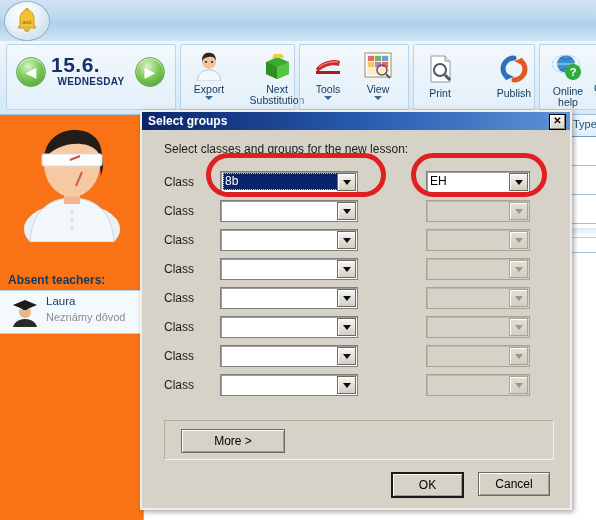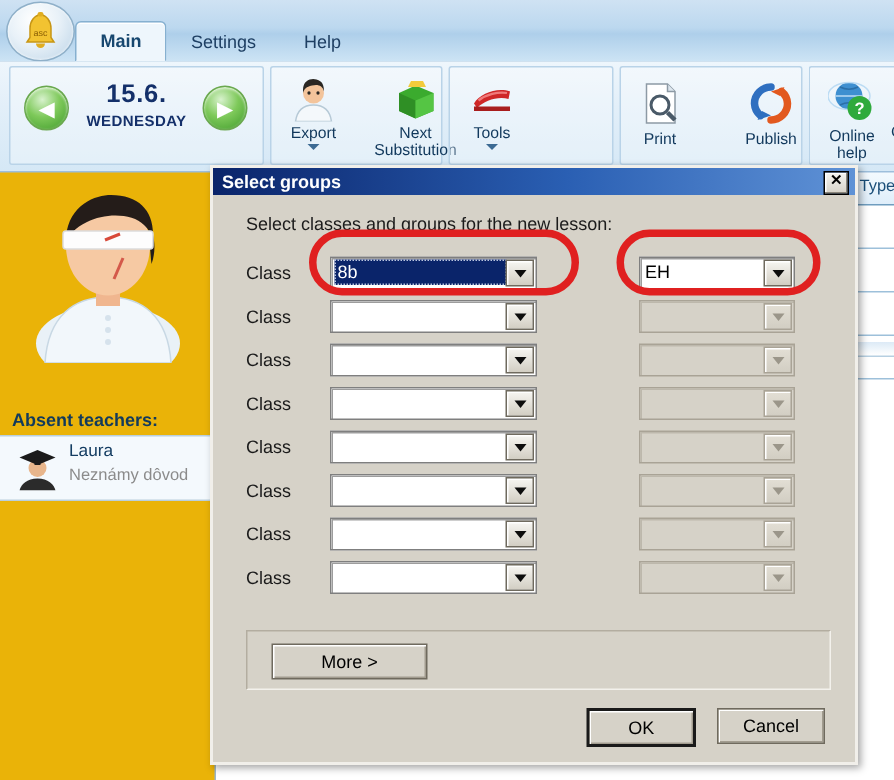--- a/index.html
+++ b/index.html
@@ -50,32 +50,32 @@
   .navrow{position:absolute;left:0;top:6px;width:168px;height:52px;}
   .arrow-btn{
     position:absolute;top:6px;width:28px;height:28px;border-radius:50%;
     background:radial-gradient(circle at 40% 30%,#d8f2cd 0%,#7ec95a 45%,#3d9929 100%);
     border:1px solid #6aa84f;box-shadow:inset 0 1px 2px rgba(255,255,255,.8);
   }
   .arrow-btn.left{left:9px;}
   .arrow-btn.right{left:128px;}
   .arrow-glyph{position:absolute;left:0;top:0;width:28px;height:28px;
     display:flex;align-items:center;justify-content:center;color:#fff;font-size:14px;line-height:1;}
-  .date-main{position:absolute;left:44px;top:2px;width:80px;text-align:center;
-    font-size:17px;font-weight:bold;color:#14306a;letter-spacing:.5px;}
+  .date-main{position:absolute;left:44px;top:2px;width:80px;text-align:left;
+    font-size:21px;font-weight:bold;color:#14306a;letter-spacing:.5px;}
   .date-sub{position:absolute;left:32px;top:25px;width:104px;text-align:center;
     font-size:10px;font-weight:bold;color:#14306a;letter-spacing:.3px;}
   .ritem{position:absolute;top:4px;width:52px;text-align:center;color:#11385c;font-size:10.5px;line-height:11px;}
   .ricon{width:32px;height:32px;margin:0 auto 3px;position:relative;}
   .ritem .caret{display:block;margin:1px auto 0;width:0;height:0;
     border-left:4px solid transparent;border-right:4px solid transparent;border-top:4px solid #3c6a93;}
   
   .leftpanel{
     position:absolute;left:0;top:114px;width:143px;height:406px;
-    background:#eab308;border-right:1px solid #9ab6cb;
+    background:#f97316;border-right:1px solid #9ab6cb;
   }
   .teacher-img{position:absolute;left:12px;top:10px;width:120px;height:118px;}
   .absent-title{position:absolute;left:8px;top:159px;font-size:12px;font-weight:bold;color:#123a5c;}
   .absent-list{position:absolute;left:0;top:176px;width:143px;height:42px;background:#f4f9fd;
     border-top:1px solid #b9cfde;border-bottom:1px solid #b9cfde;}
   .absent-ava{position:absolute;left:10px;top:6px;width:30px;height:30px;}
   .absent-name{position:absolute;left:46px;top:4px;font-size:11.5px;color:#143d62;}
   .absent-reason{position:absolute;left:46px;top:20px;font-size:11px;color:#8b8b8b;}
   
   .gridarea{position:absolute;left:144px;top:114px;width:452px;height:406px;background:#ffffff;}
@@ -193,25 +193,20 @@
     <div class="logo-btn">
       <div class="bell">
         <svg viewBox="0 0 24 26" width="24" height="26">
           <path d="M12 2 C16 2 19 6 19 11 v6 l2 3 H3 l2 -3 v-6 C5 6 8 2 12 2 Z" fill="#f2c331" stroke="#c79615" stroke-width="1"></path>
           <rect x="10" y="0" width="4" height="3" rx="1.5" fill="#e0ad21"></rect>
           <path d="M9 21 a3 3 0 0 0 6 0 Z" fill="#e0ad21"></path>
           <text x="12" y="16" font-size="6" fill="#8a5f05" text-anchor="middle" font-family="Liberation Sans, sans-serif">asc</text>
         </svg>
       </div>
     </div>
-    <div class="tabbar">
-      <div class="tab active">Main</div>
-      <div class="tab">Settings</div>
-      <div class="tab">Help</div>
-    </div>
   </div>
 
   <div class="ribbon-body">
 
     <div class="rgroup nav">
       <div class="navrow">
         <div class="arrow-btn left">
           <div class="arrow-glyph">◀</div>
         </div>
         <div class="date-main">15.6.</div>
@@ -254,20 +249,38 @@
         <div class="ricon">
           <svg viewBox="0 0 32 32" width="32" height="32">
             <path d="M4 20 C8 13 20 9 28 12 L27 17 C20 15 11 18 6 23 Z" fill="#cf2727"></path>
             <path d="M4 22 h24 v3 H4 z" fill="#a81d1d"></path>
             <path d="M7 18 C12 14 20 12 26 13" stroke="#f07a7a" stroke-width="1.5" fill="none"></path>
           </svg>
         </div>
         <span>Tools</span>
         <span class="caret"></span>
       </div>
+      <div class="ritem" style="left:52px">
+        <div class="ricon">
+          <svg viewBox="0 0 32 32" width="32" height="32">
+            <rect x="3" y="4" width="26" height="24" fill="#fff" stroke="#9b8a6a"></rect>
+            <rect x="5" y="6" width="22" height="20" fill="#fde9d0"></rect>
+            <rect x="6" y="7" width="6" height="5" fill="#e46a6a"></rect>
+            <rect x="13" y="7" width="6" height="5" fill="#6fb85e"></rect>
+            <rect x="20" y="7" width="6" height="5" fill="#6f9fd8"></rect>
+            <rect x="6" y="13" width="6" height="5" fill="#f0c95b"></rect>
+            <rect x="13" y="13" width="6" height="5" fill="#b57ec7"></rect>
+            <rect x="20" y="13" width="6" height="5" fill="#e46a6a"></rect>
+            <circle cx="20" cy="21" r="5" fill="none" stroke="#5a5a5a" stroke-width="1.5"></circle>
+            <path d="M24 25 l4 4" stroke="#5a5a5a" stroke-width="2"></path>
+          </svg>
+        </div>
+        <span>View</span>
+        <span class="caret"></span>
+      </div>
     </div>
 
     <div class="rgroup output">
       <div class="ritem" style="left:0px;top:8px">
         <div class="ricon">
           <svg viewBox="0 0 32 32" width="32" height="32">
             <path d="M7 3 h14 l5 5 v21 H7 Z" fill="#fff" stroke="#8d9aa5"></path>
             <path d="M21 3 v5 h5" fill="#dde6ee" stroke="#8d9aa5"></path>
             <circle cx="16" cy="17" r="6" fill="none" stroke="#4a5a68" stroke-width="2"></circle>
             <path d="M21 22 l5 5" stroke="#4a5a68" stroke-width="3"></path>

